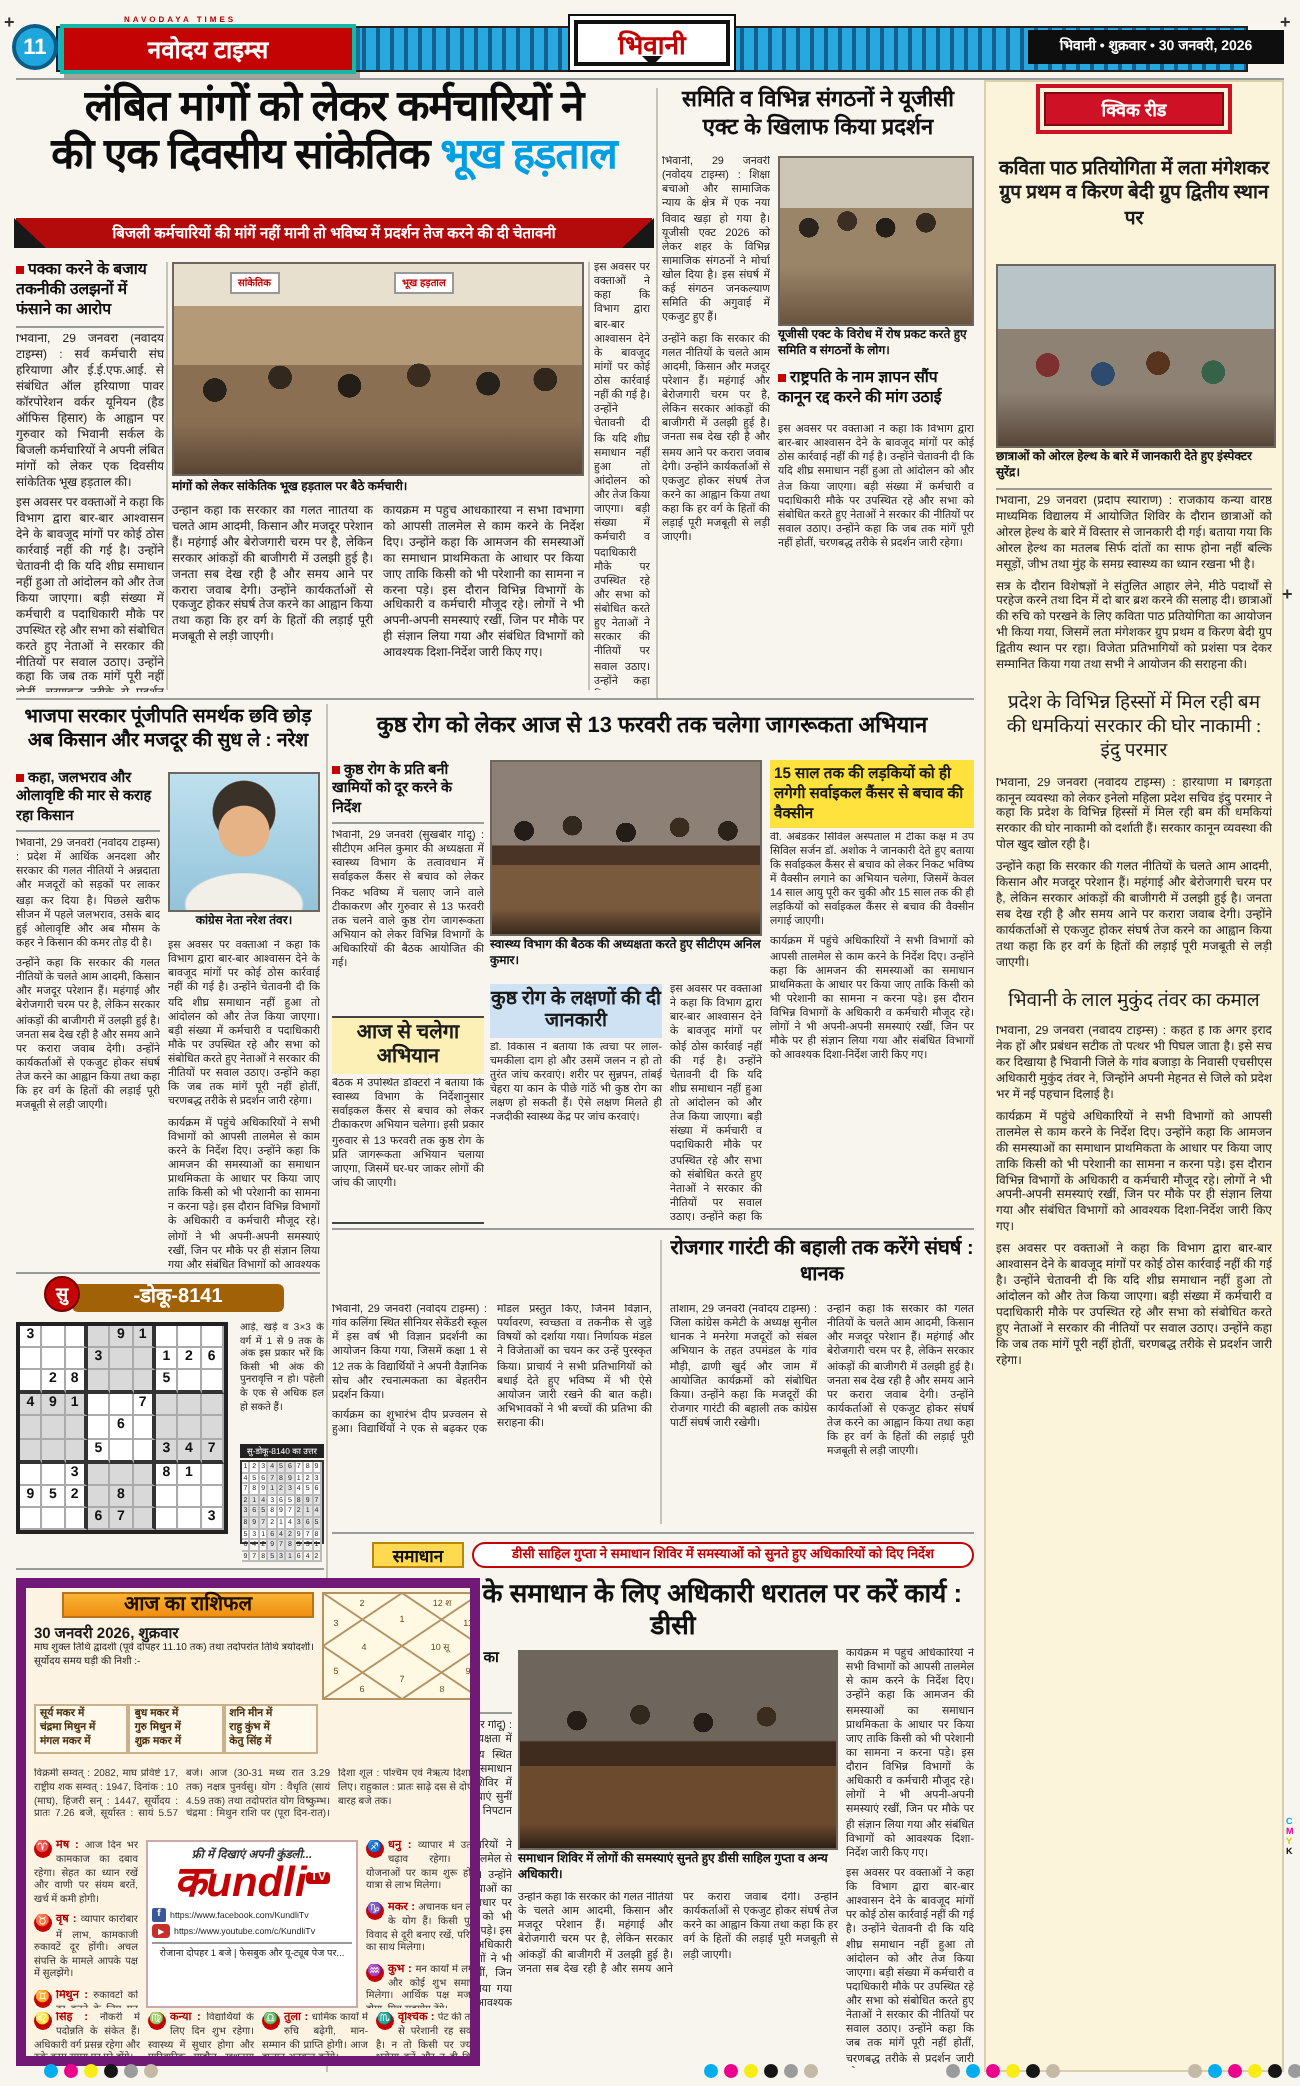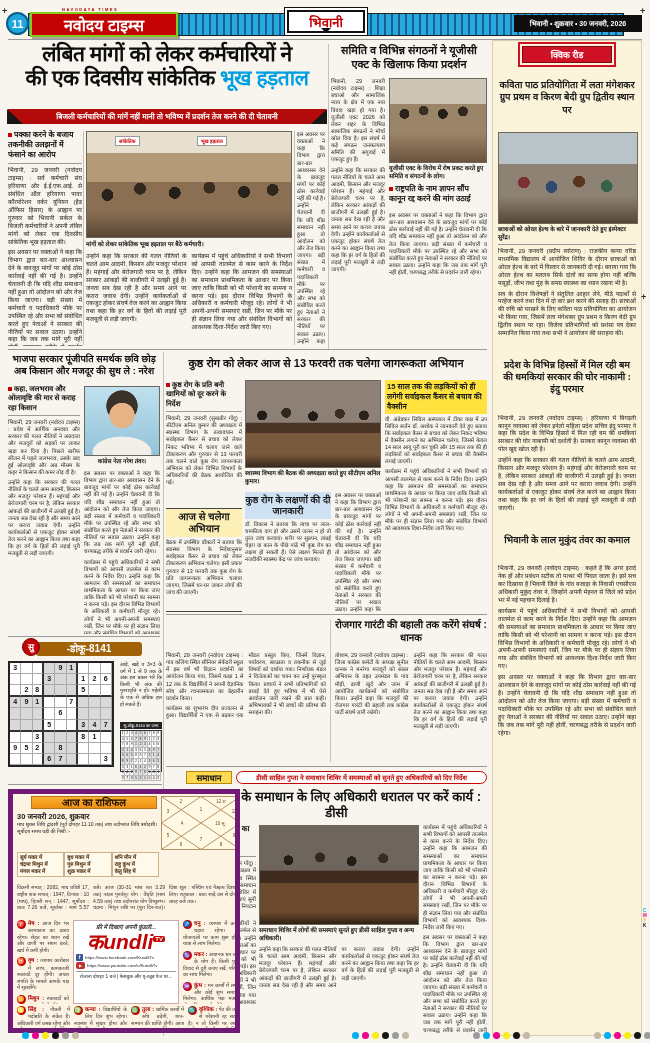--- a/index.html
+++ b/index.html
@@ -4,22 +4,22 @@
 <style>
   html,body{margin:0;padding:0;background:#cfccc4;}
   .page{position:relative;width:650px;height:1043px;background:#f8f5ee;overflow:hidden;
         font-family:"Liberation Sans", sans-serif;color:#1b1b1b;}
   .abs{position:absolute;box-sizing:border-box;}
   
   .stripes{background:repeating-linear-gradient(90deg,#27a9e0 0 5px,#13608f 5px 7px);
            border:1px solid #222;}
   .pgnum{background:#1fa6dc;border:2px solid #0c5d85;border-radius:50%;color:#fff;
          font-weight:bold;font-size:11px;text-align:center;}
-  .brand{background:#c40404;border:2px solid #84cc16;color:#fff;font-weight:bold;
-         font-size:16px;text-align:center;box-shadow:2px 2px 0 #00000055;}
+  .brand{background:#c40404;border:2px solid #14b8a6;color:#fff;font-weight:bold;
+         font-size:12px;text-align:center;box-shadow:2px 2px 0 #00000055;}
   .brand-small{font-size:4px;color:#b00000;letter-spacing:1.5px;font-weight:bold;}
   .citytab{background:#fff;border:2px solid #111;box-shadow:0 0 0 2px #fff,0 0 0 3px #111;
            color:#c40404;font-weight:bold;font-size:13px;text-align:center;}
   .citytab:after{content:"";position:absolute;left:50%;bottom:-7px;margin-left:-5px;
            border:5px solid transparent;border-top-color:#111;}
   .datebox{background:#0e0e0e;color:#fff;font-size:7px;font-weight:bold;text-align:center;}
   .plusmark{color:#333;font-size:9px;font-weight:bold;}
   
   .hl-lead{font-weight:900;font-size:21px;line-height:1.12;text-align:center;
            letter-spacing:-0.5px;color:#0d0d0d;}
@@ -81,22 +81,22 @@
     radial-gradient(circle 5px at 78% 33%,#3a2d20 97%,transparent),
     linear-gradient(180deg,#6e655c 0 45%,#3f2c1e 46% 58%,#6b4a2d 58% 88%,#2e2115 100%);}
   .chip{position:absolute;top:4px;background:#fff;color:#c40404;font-size:5px;
         font-weight:bold;padding:1px 3px;border:1px solid #999;}
   
   .qr{background:#fbf3da;border:1px solid #d9cfae;padding:5px;overflow:hidden;}
   .qr-ribbon{width:88px;margin:0 auto 4px auto;background:#cf1126;border:1px solid #7a0a14;
       outline:2px solid #cf1126;outline-offset:2px;color:#fff;font-weight:bold;font-size:9px;
       text-align:center;padding:1px 0;}
   .qr-hl{font-weight:bold;font-size:9.5px;line-height:1.3;text-align:center;margin:16px 0;}
-  .qr-inhl{font-family:"Liberation Serif", serif;font-weight:bold;font-size:9.5px;
-      line-height:1.25;text-align:center;margin:19px 2px;}
+  .qr-inhl{font-family:"Liberation Serif", serif;font-weight:normal;font-size:9.5px;
+      line-height:1.25;text-align:center;margin:6px 2px;}
   
   .boxhead-y{background:#fdf0b6;border-top:1px solid #444;font-weight:bold;font-size:10px;
       text-align:center;line-height:1.2;padding:2px 0;}
   .boxhead-b{background:#cfe2f4;font-weight:bold;font-size:9.5px;text-align:center;
       line-height:1.2;padding:2px 0;}
   .hilite{background:#ffe23e;font-weight:bold;font-size:7.6px;line-height:1.3;padding:2px;}
   .kicker{background:#ffd94f;border:1px solid #b8860b;color:#111;font-weight:bold;
       font-size:8.5px;text-align:center;}
   .kstrap{border:1px solid #c40404;border-radius:8px;color:#c40404;font-weight:bold;
       font-size:6.6px;text-align:center;background:#fff;}

